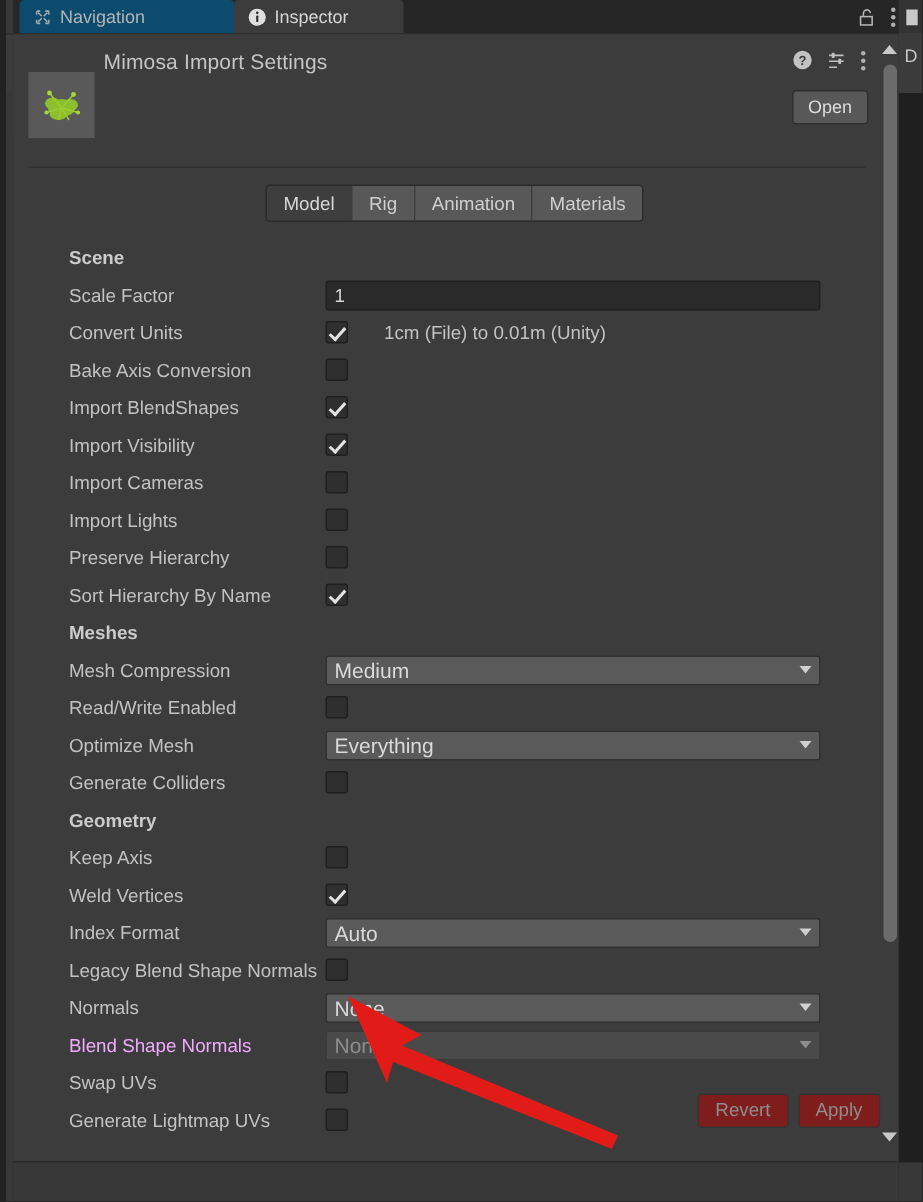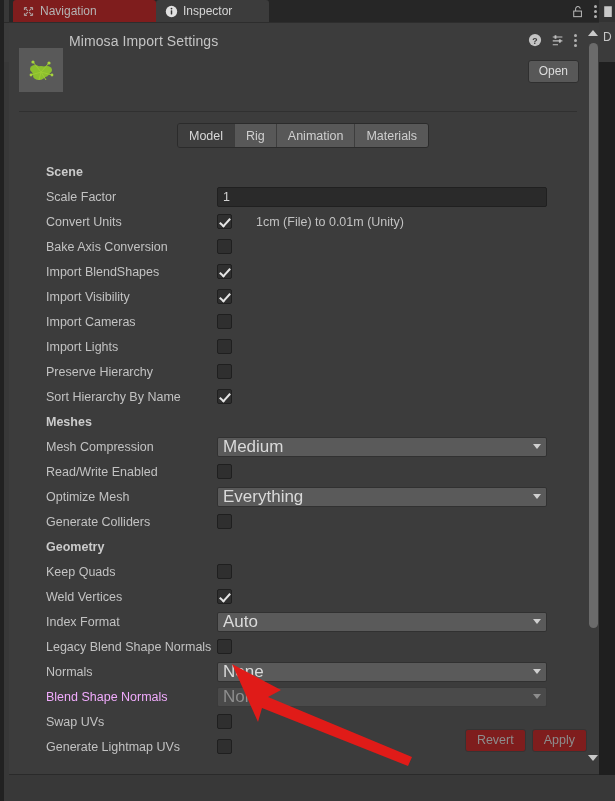--- a/index.html
+++ b/index.html
@@ -39,21 +39,21 @@
     background: #262626;
   }
   .tab {
     position: absolute; top: 0; height: 22px;
     display: flex; align-items: center; gap: 5px;
     padding: 0 12px 0 9px;
     font-size: 12px; color: #b9b9b9;
     border-radius: 3px 3px 0 0;
     cursor: default; user-select: none;
   }
-  .tab.inactive { background: #7f1d1d; color: #b4b4b4; }
+  .tab.inactive { background: #0c4a6e; color: #b4b4b4; }
   .tab.active   { background: #3c3c3c; color: #d6d6d6; }
   #tab-navigation { left: 4px;  width: 143px; }
   #tab-inspector  { left: 147px; width: 113px; }
 
   .icon-move { width: 13px; height: 13px; flex: 0 0 13px; opacity: .85; }
   .icon-info { width: 13px; height: 13px; flex: 0 0 13px; }
 
   .tabbar-right {
     position: absolute; right: 18px; top: 0; height: 22px;
     display: flex; align-items: center; gap: 10px;
@@ -202,21 +202,21 @@
     background: #2a2a2a; border: 1px solid #202020; border-radius: 2px;
     display: flex; align-items: center;
     padding: 0 5px; font-size: 12.5px; color: #d3d3d3;
     cursor: text;
   }
 
   .dropdown {
     width: 330px; height: 20px;
     background: #5a5a5a; border: 1px solid #313131; border-radius: 2px;
     display: flex; align-items: center; justify-content: space-between;
-    padding: 0 5px; font-size: 17px; color: #dadada;
+    padding: 0 5px; font-size: 14px; color: #dadada;
     cursor: default;
     gap: 12px;
   }
   .dropdown.disabled { background: #4a4a4a; color: #8e8e8e; border-color: #3a3a3a; }
   .caret {
     width: 0; height: 0;
     border-left: 4.5px solid transparent; border-right: 4.5px solid transparent;
     border-top: 5px solid #d0d0d0;
   }
   .dropdown.disabled .caret { border-top-color: #8d8d8d; }
@@ -440,21 +440,21 @@
             <span>Everything</span>
             <span class="caret"></span>
           </div>
         </div>
         <div class="row">
           <div class="label">Generate Colliders</div>
           <div class="checkbox"></div>
         </div>
         <div class="section-hdr">Geometry</div>
         <div class="row">
-          <div class="label">Keep Quads</div>
+          <div class="label">Keep Axis</div>
           <div class="checkbox"></div>
         </div>
         <div class="row">
           <div class="label">Weld Vertices</div>
           <div class="checkbox checked"></div>
         </div>
         <div class="row">
           <div class="label">Index Format</div>
           <div class="dropdown">
             <span>Auto</span>

